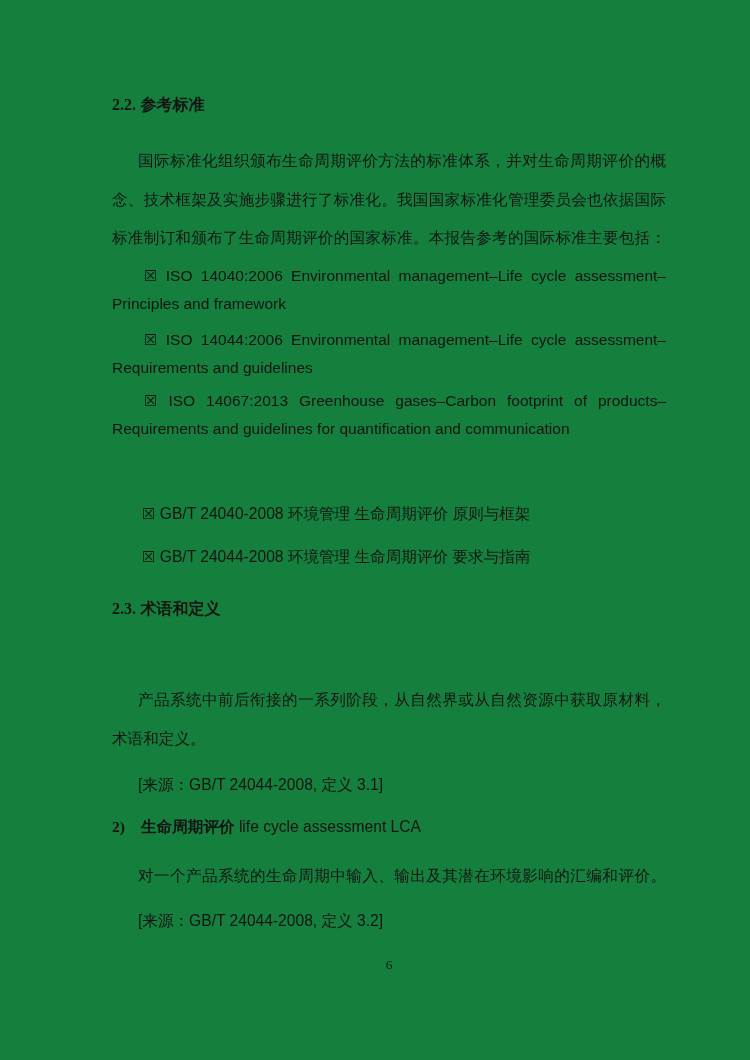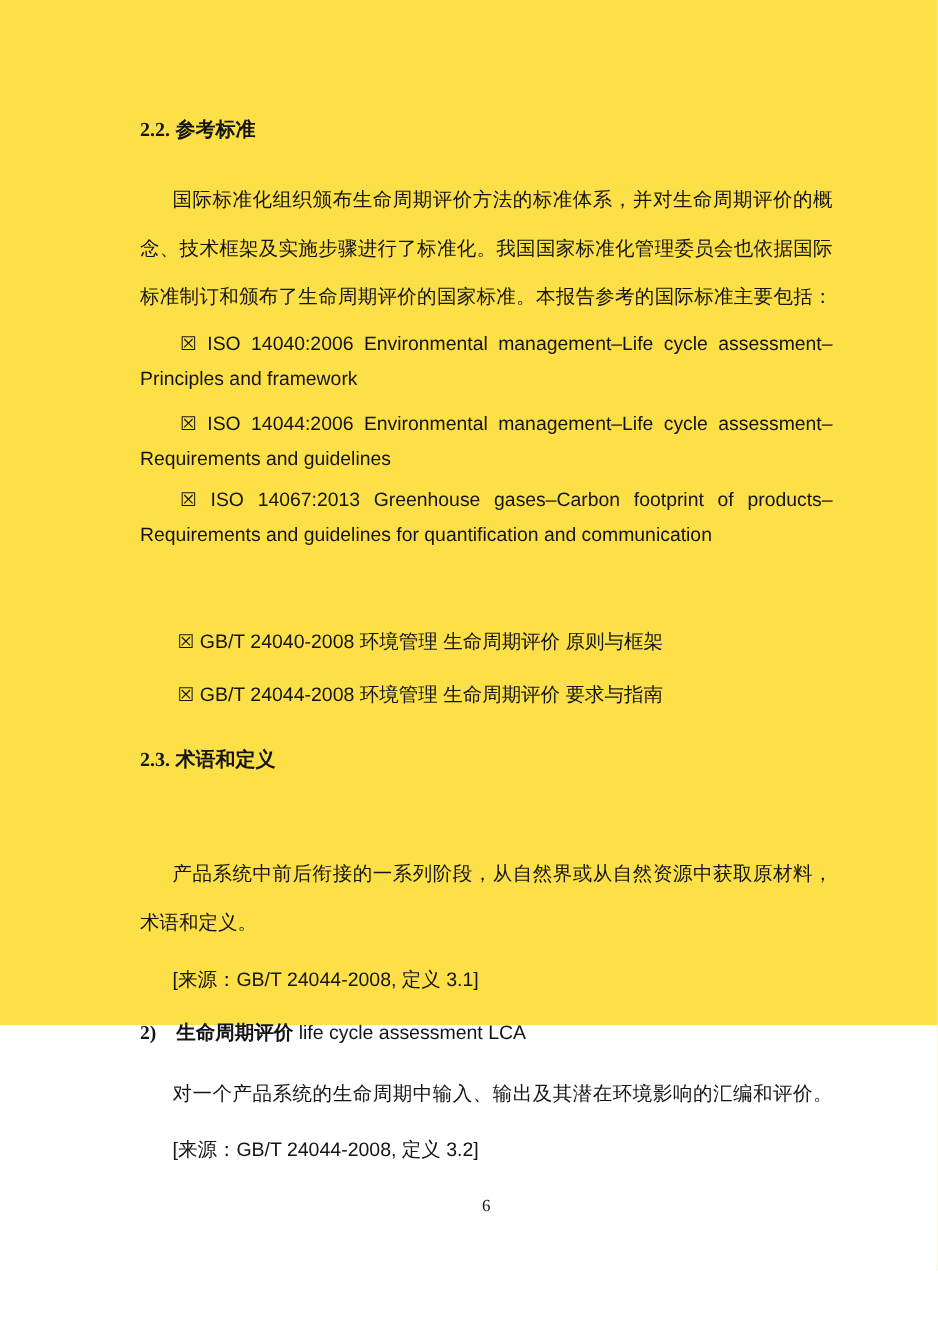--- a/index.html
+++ b/index.html
@@ -1,18 +1,18 @@
 <!DOCTYPE html>
 <html><head>
 <meta charset="utf-8">
 <style>
   html,body{margin:0;padding:0;background:#ffffff;}
   body{width:750px;height:1060px;overflow:hidden;
        font-family:"Liberation Sans","DejaVu Sans",sans-serif;color:#141414;}
-  .page{position:relative;width:750px;height:820px;background:#fde047;}
+  .page{position:relative;width:750px;height:1060px;background:#15803d;}
   .content{position:absolute;left:112px;width:554px;top:0;height:1060px;}
   .line{position:absolute;left:0;right:0;font-size:15.6px;line-height:1.3;
         letter-spacing:0;white-space:normal;}
   .hd{font-weight:700;font-size:16px;}
   .b{font-weight:700;}
   .en{font-size:15.5px;font-weight:500;}
   .cnw{font-weight:500;}
   .jfull{text-align:justify;text-align-last:justify;text-justify:auto;}
   .ind26{text-indent:26px;}
   .ind28{text-indent:28px;}

